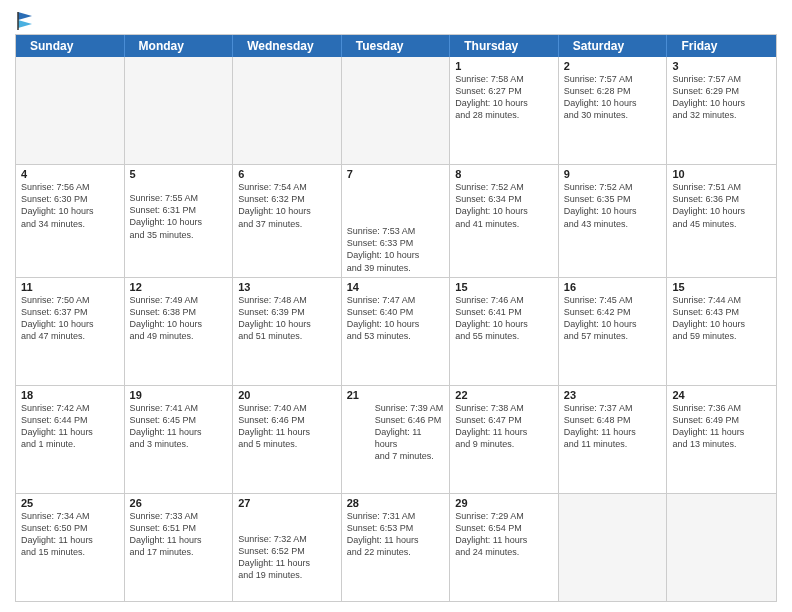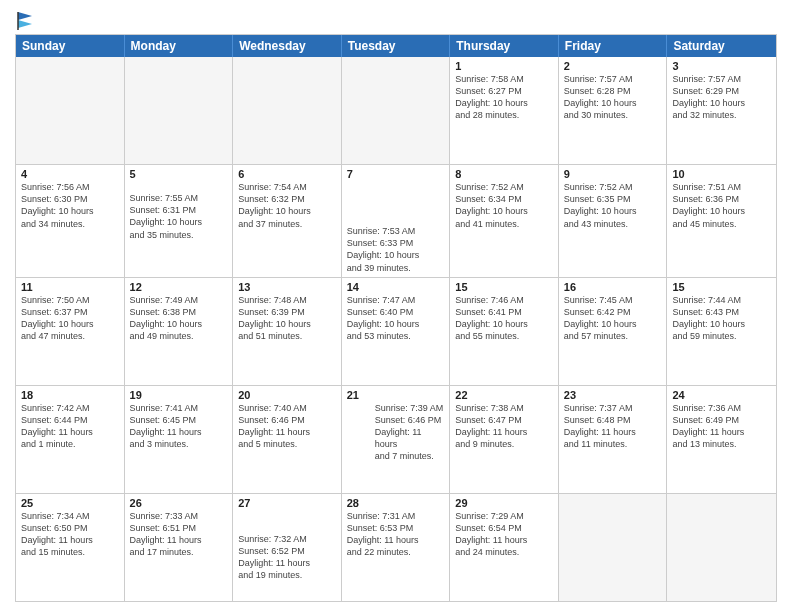--- a/index.html
+++ b/index.html
@@ -57,21 +57,21 @@
     }
     .cal-header {
       display: grid;
       grid-template-columns: repeat(7, 1fr);
       background: #2a6db5;
     }
     .cal-header-cell {
       color: #fff;
       font-size: 12px;
       font-weight: bold;
-      padding: 4px 6px;
+      padding: 4px 14px;
       text-align: left;
       border-right: 1px solid #4a8dd5;
     }
     .cal-header-cell:last-child { border-right: none; }
     .cal-body {
       flex: 1;
       display: flex;
       flex-direction: column;
     }
     .cal-row {
@@ -128,22 +128,22 @@
     </div>
   </div>
 
   <div class="calendar">
     <div class="cal-header">
     <div class="cal-header-cell">Sunday</div>
         <div class="cal-header-cell">Monday</div>
         <div class="cal-header-cell">Wednesday</div>
         <div class="cal-header-cell">Tuesday</div>
         <div class="cal-header-cell">Thursday</div>
+        <div class="cal-header-cell">Saturday</div>
         <div class="cal-header-cell">Friday</div>
-        <div class="cal-header-cell">Saturday</div>
       </div>
     <div class="cal-body">
     <div class="cal-row">
           <div class="cal-cell empty"></div>
           <div class="cal-cell empty"></div>
           <div class="cal-cell empty"></div>
           <div class="cal-cell empty"></div>
           <div class="cal-cell">
             <div class="day-number">1</div>
             <div class="cell-info" style="white-space: pre-line;">Sunrise: 7:58 AM

